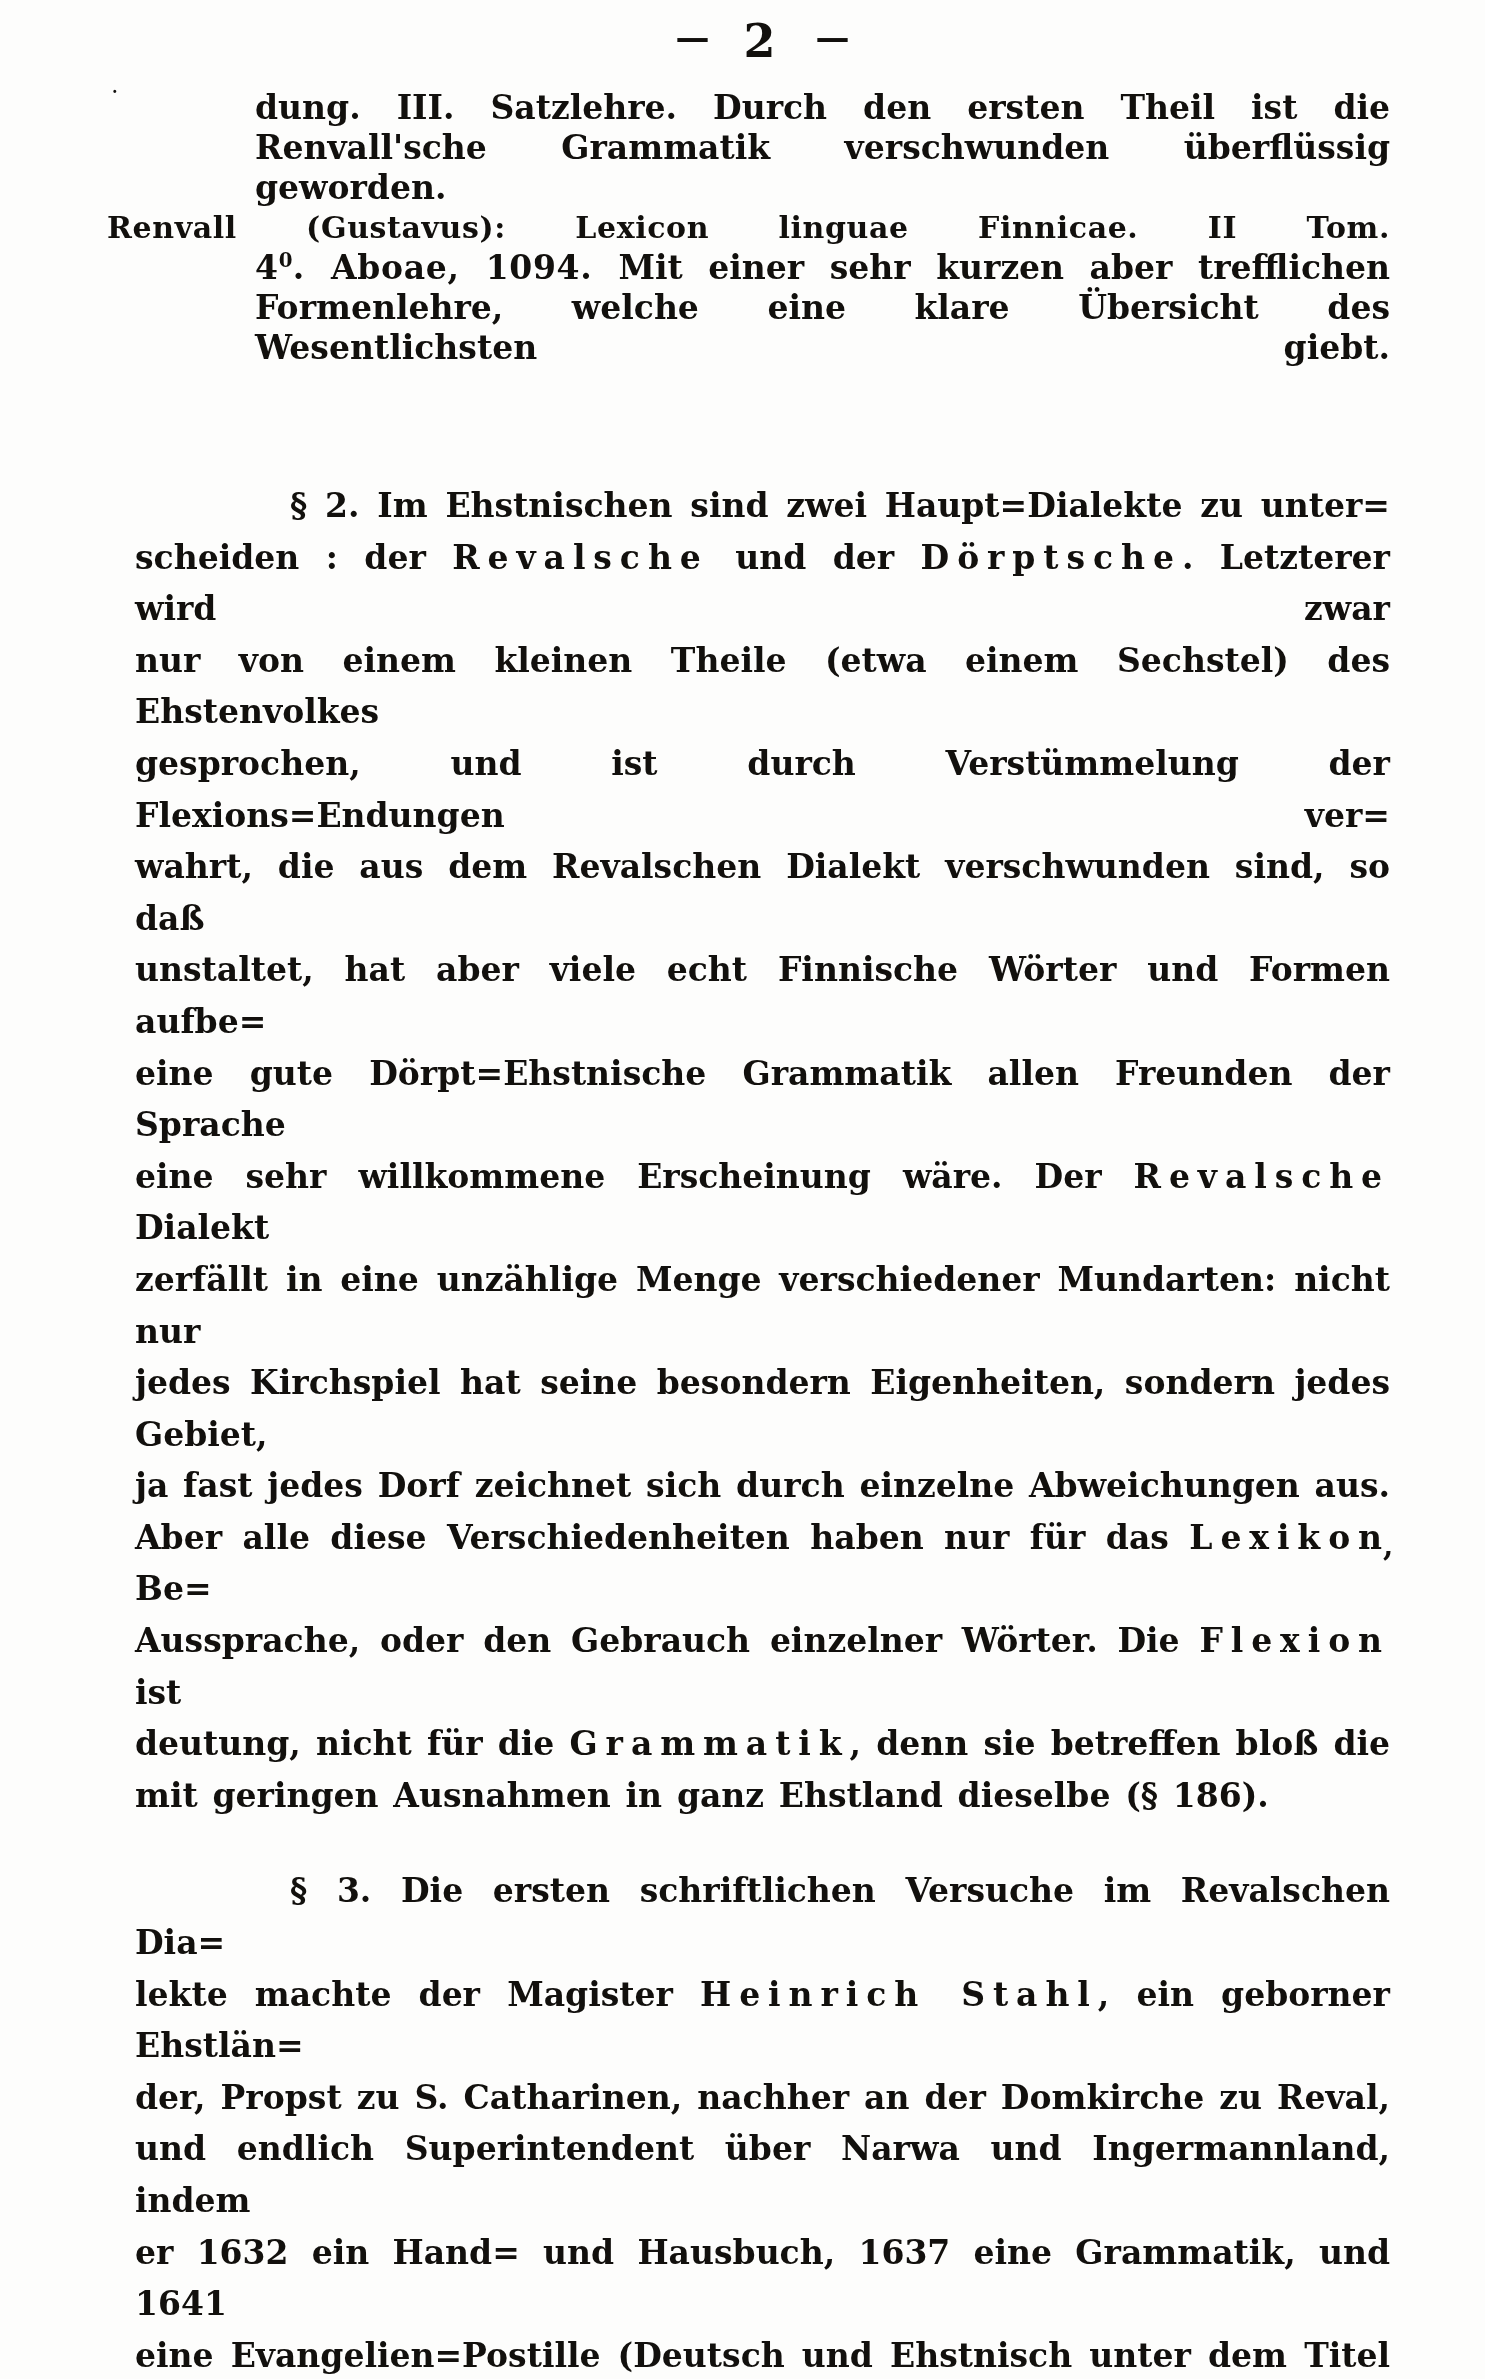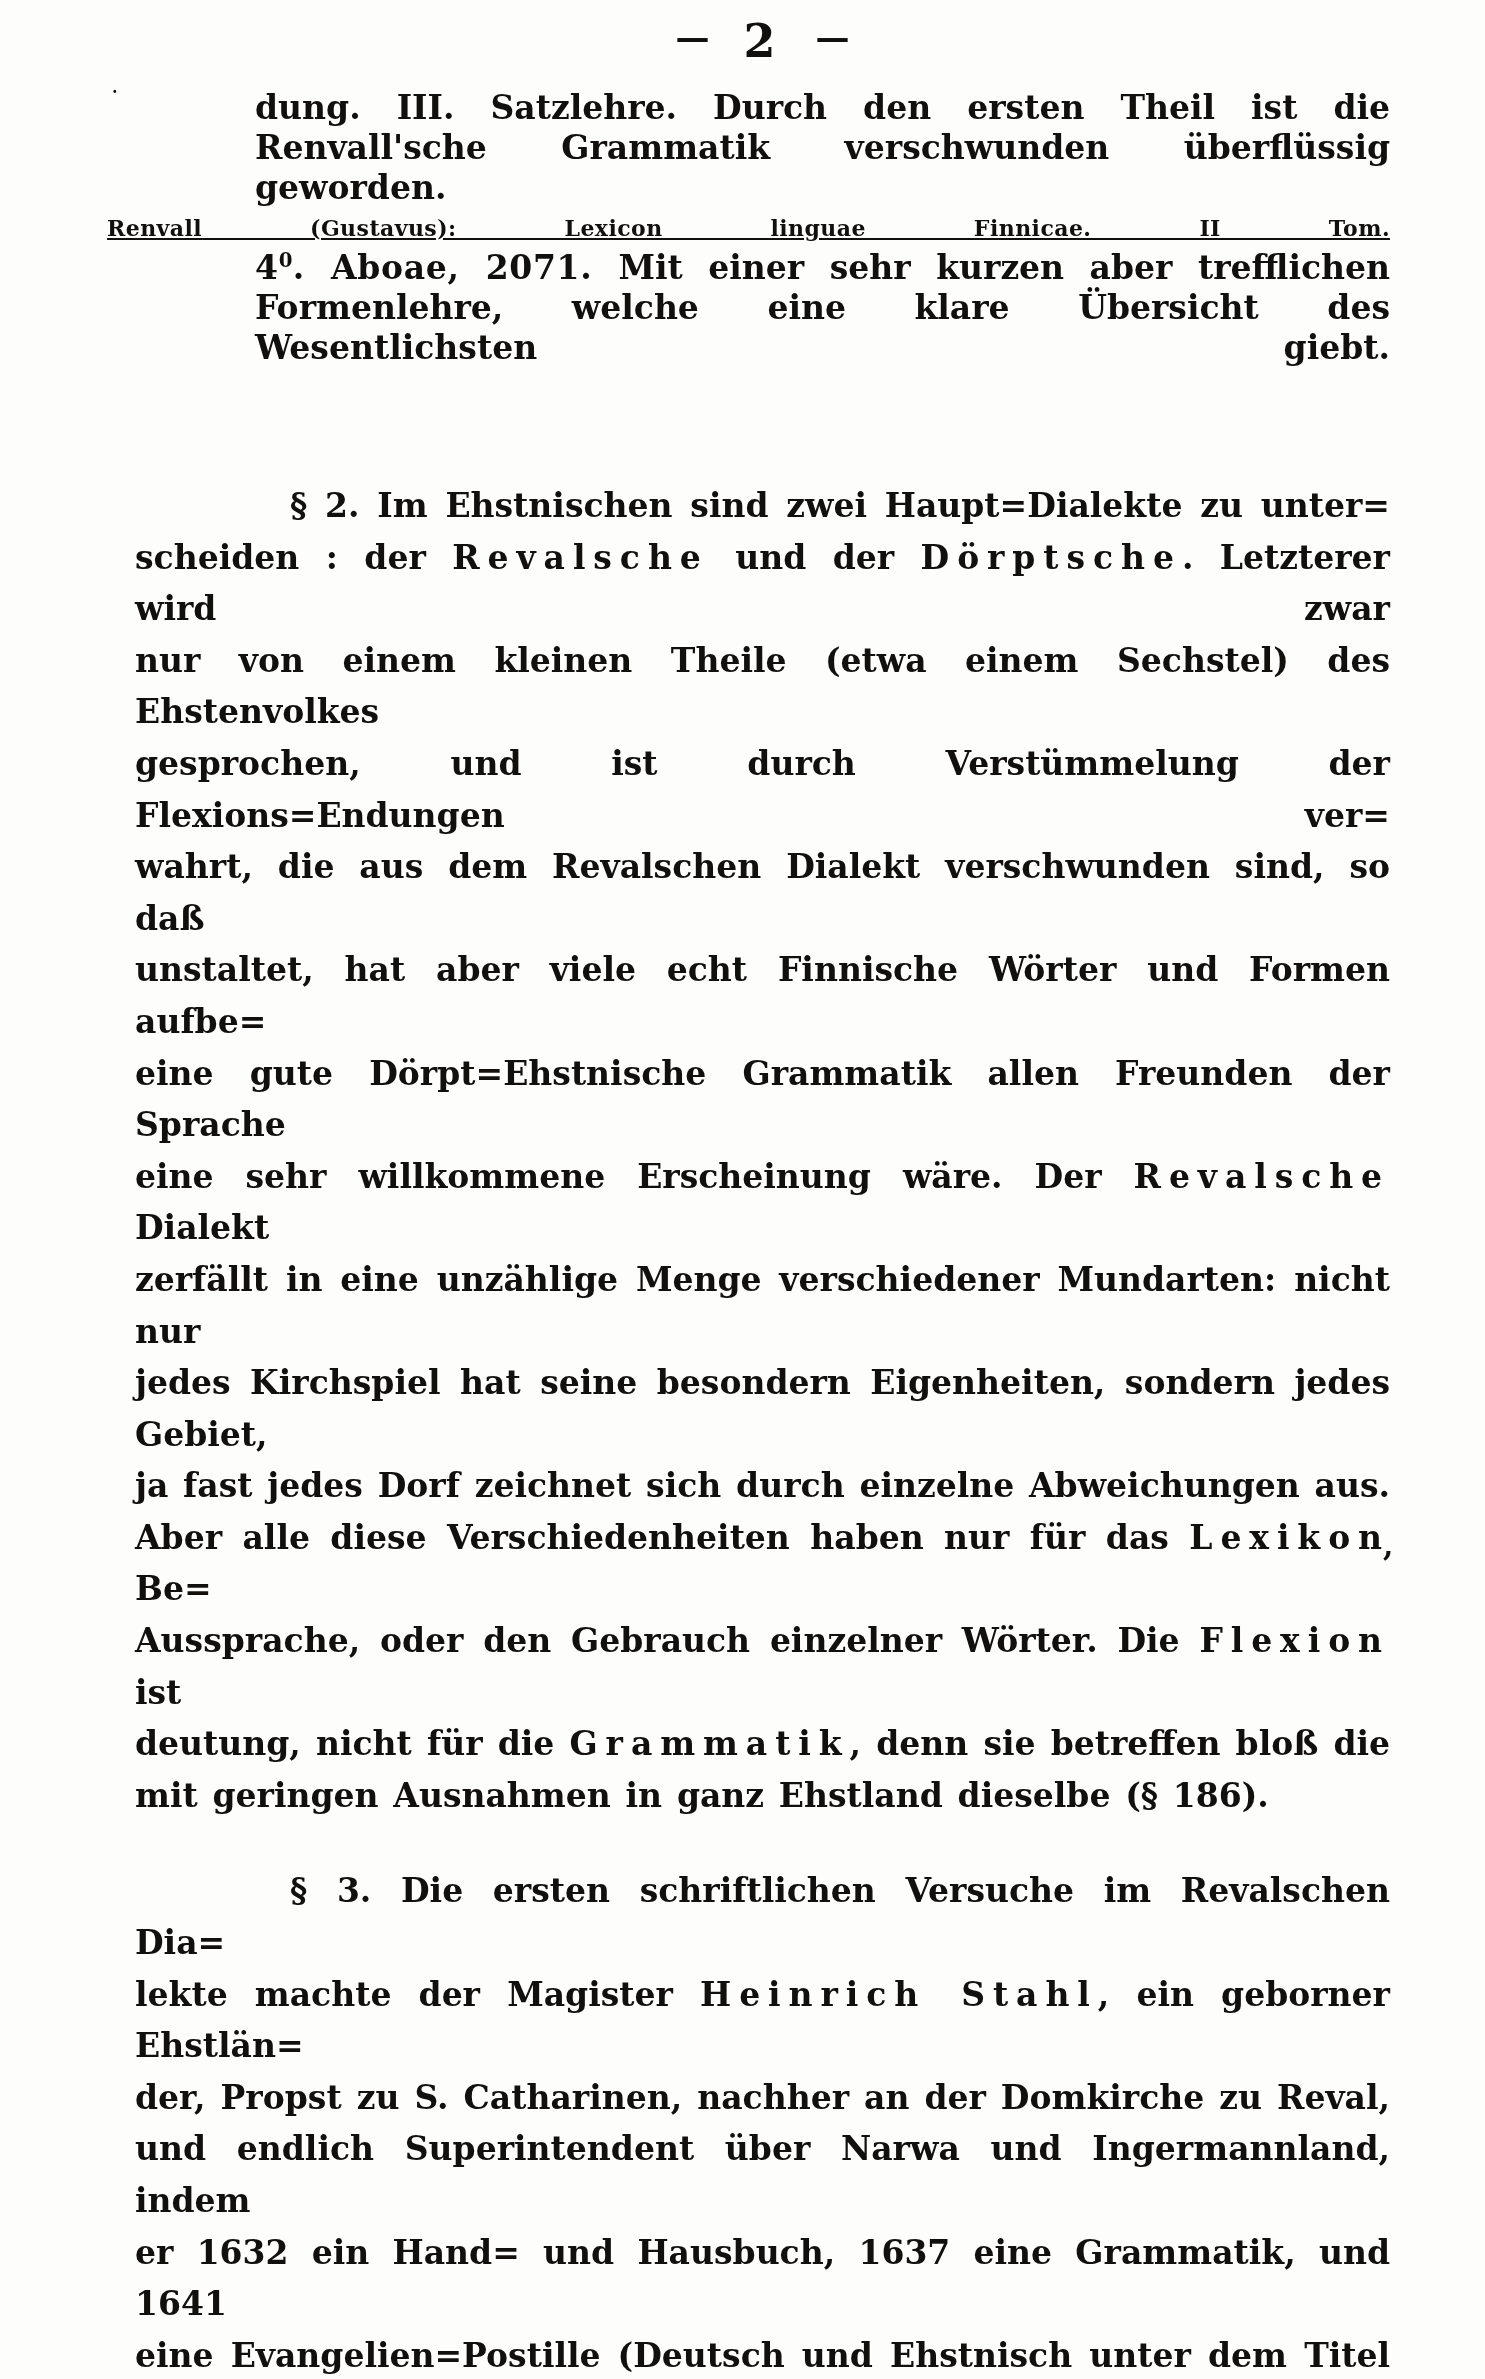--- a/index.html
+++ b/index.html
@@ -31,21 +31,21 @@
     text-align-last:justify;
     word-spacing:.10em;
     white-space:normal;
   }
   .line.last{text-align-last:left;}
   
   .block.cont{margin-top:12px;}
   .block.cont .line{margin-left:120px;line-height:40px;font-size:33px;}
   
   .block.entry .line{margin-left:120px;line-height:40px;font-size:33px;}
-  .block.entry .line.out{margin-left:-28px;font-size:22px;text-decoration:underline;}
+  .block.entry .line.out{margin-left:-28px;font-size:30px;}
   
   .block.sect .line{line-height:51.6px;font-size:33px;}
   .block.sect .line.first{text-indent:155px;}
   .block.s2{margin-top:112px;}
   .block.s3{margin-top:44px;}
   
   .sperr{letter-spacing:.24em;}
   .antiqua{letter-spacing:.02em;}
   .sup{vertical-align:super;font-size:60%;line-height:0;}
   
@@ -61,21 +61,21 @@
     <span class="hdr-dash l">—</span><span class="hdr-num">2</span><span class="hdr-dash r">—</span>
   </div>
 
   <div id="text-block">
       <div class="block cont">
         <div class="line"><span>dung. III. Satzlehre. Durch den ersten Theil ist die</span></div>
         <div class="line last"><span>Renvall'sche Grammatik verschwunden überflüssig geworden.</span></div>
       </div>
       <div class="block entry">
         <div class="line out"><span class="sperr antiqua">Renvall</span><span class="antiqua"> (Gustavus): Lexicon linguae Finnicae. II Tom.</span></div>
-        <div class="line"><span class="antiqua">4</span><span class="antiqua sup">0</span><span class="antiqua">. Aboae, 2071. </span><span>Mit einer sehr kurzen aber trefflichen</span></div>
+        <div class="line"><span class="antiqua">4</span><span class="antiqua sup">0</span><span class="antiqua">. Aboae, 1094. </span><span>Mit einer sehr kurzen aber trefflichen</span></div>
         <div class="line"><span>Formenlehre, welche eine klare Übersicht des Wesentlichsten giebt.</span></div>
       </div>
       <div class="block sect s2">
         <div class="line first"><span>§ 2. Im Ehstnischen sind zwei Haupt=Dialekte zu unter=</span></div>
         <div class="line"><span>scheiden : der </span><span class="sperr">Revalsche</span><span> und der </span><span class="sperr">Dörptsche</span><span>. Letzterer wird zwar</span></div>
         <div class="line"><span>nur von einem kleinen Theile (etwa einem Sechstel) des Ehstenvolkes</span></div>
         <div class="line"><span>gesprochen, und ist durch Verstümmelung der Flexions=Endungen ver=</span></div>
         <div class="line"><span>wahrt, die aus dem Revalschen Dialekt verschwunden sind, so daß</span></div>
         <div class="line"><span>unstaltet, hat aber viele echt Finnische Wörter und Formen aufbe=</span></div>
         <div class="line"><span>eine gute Dörpt=Ehstnische Grammatik allen Freunden der Sprache</span></div>

